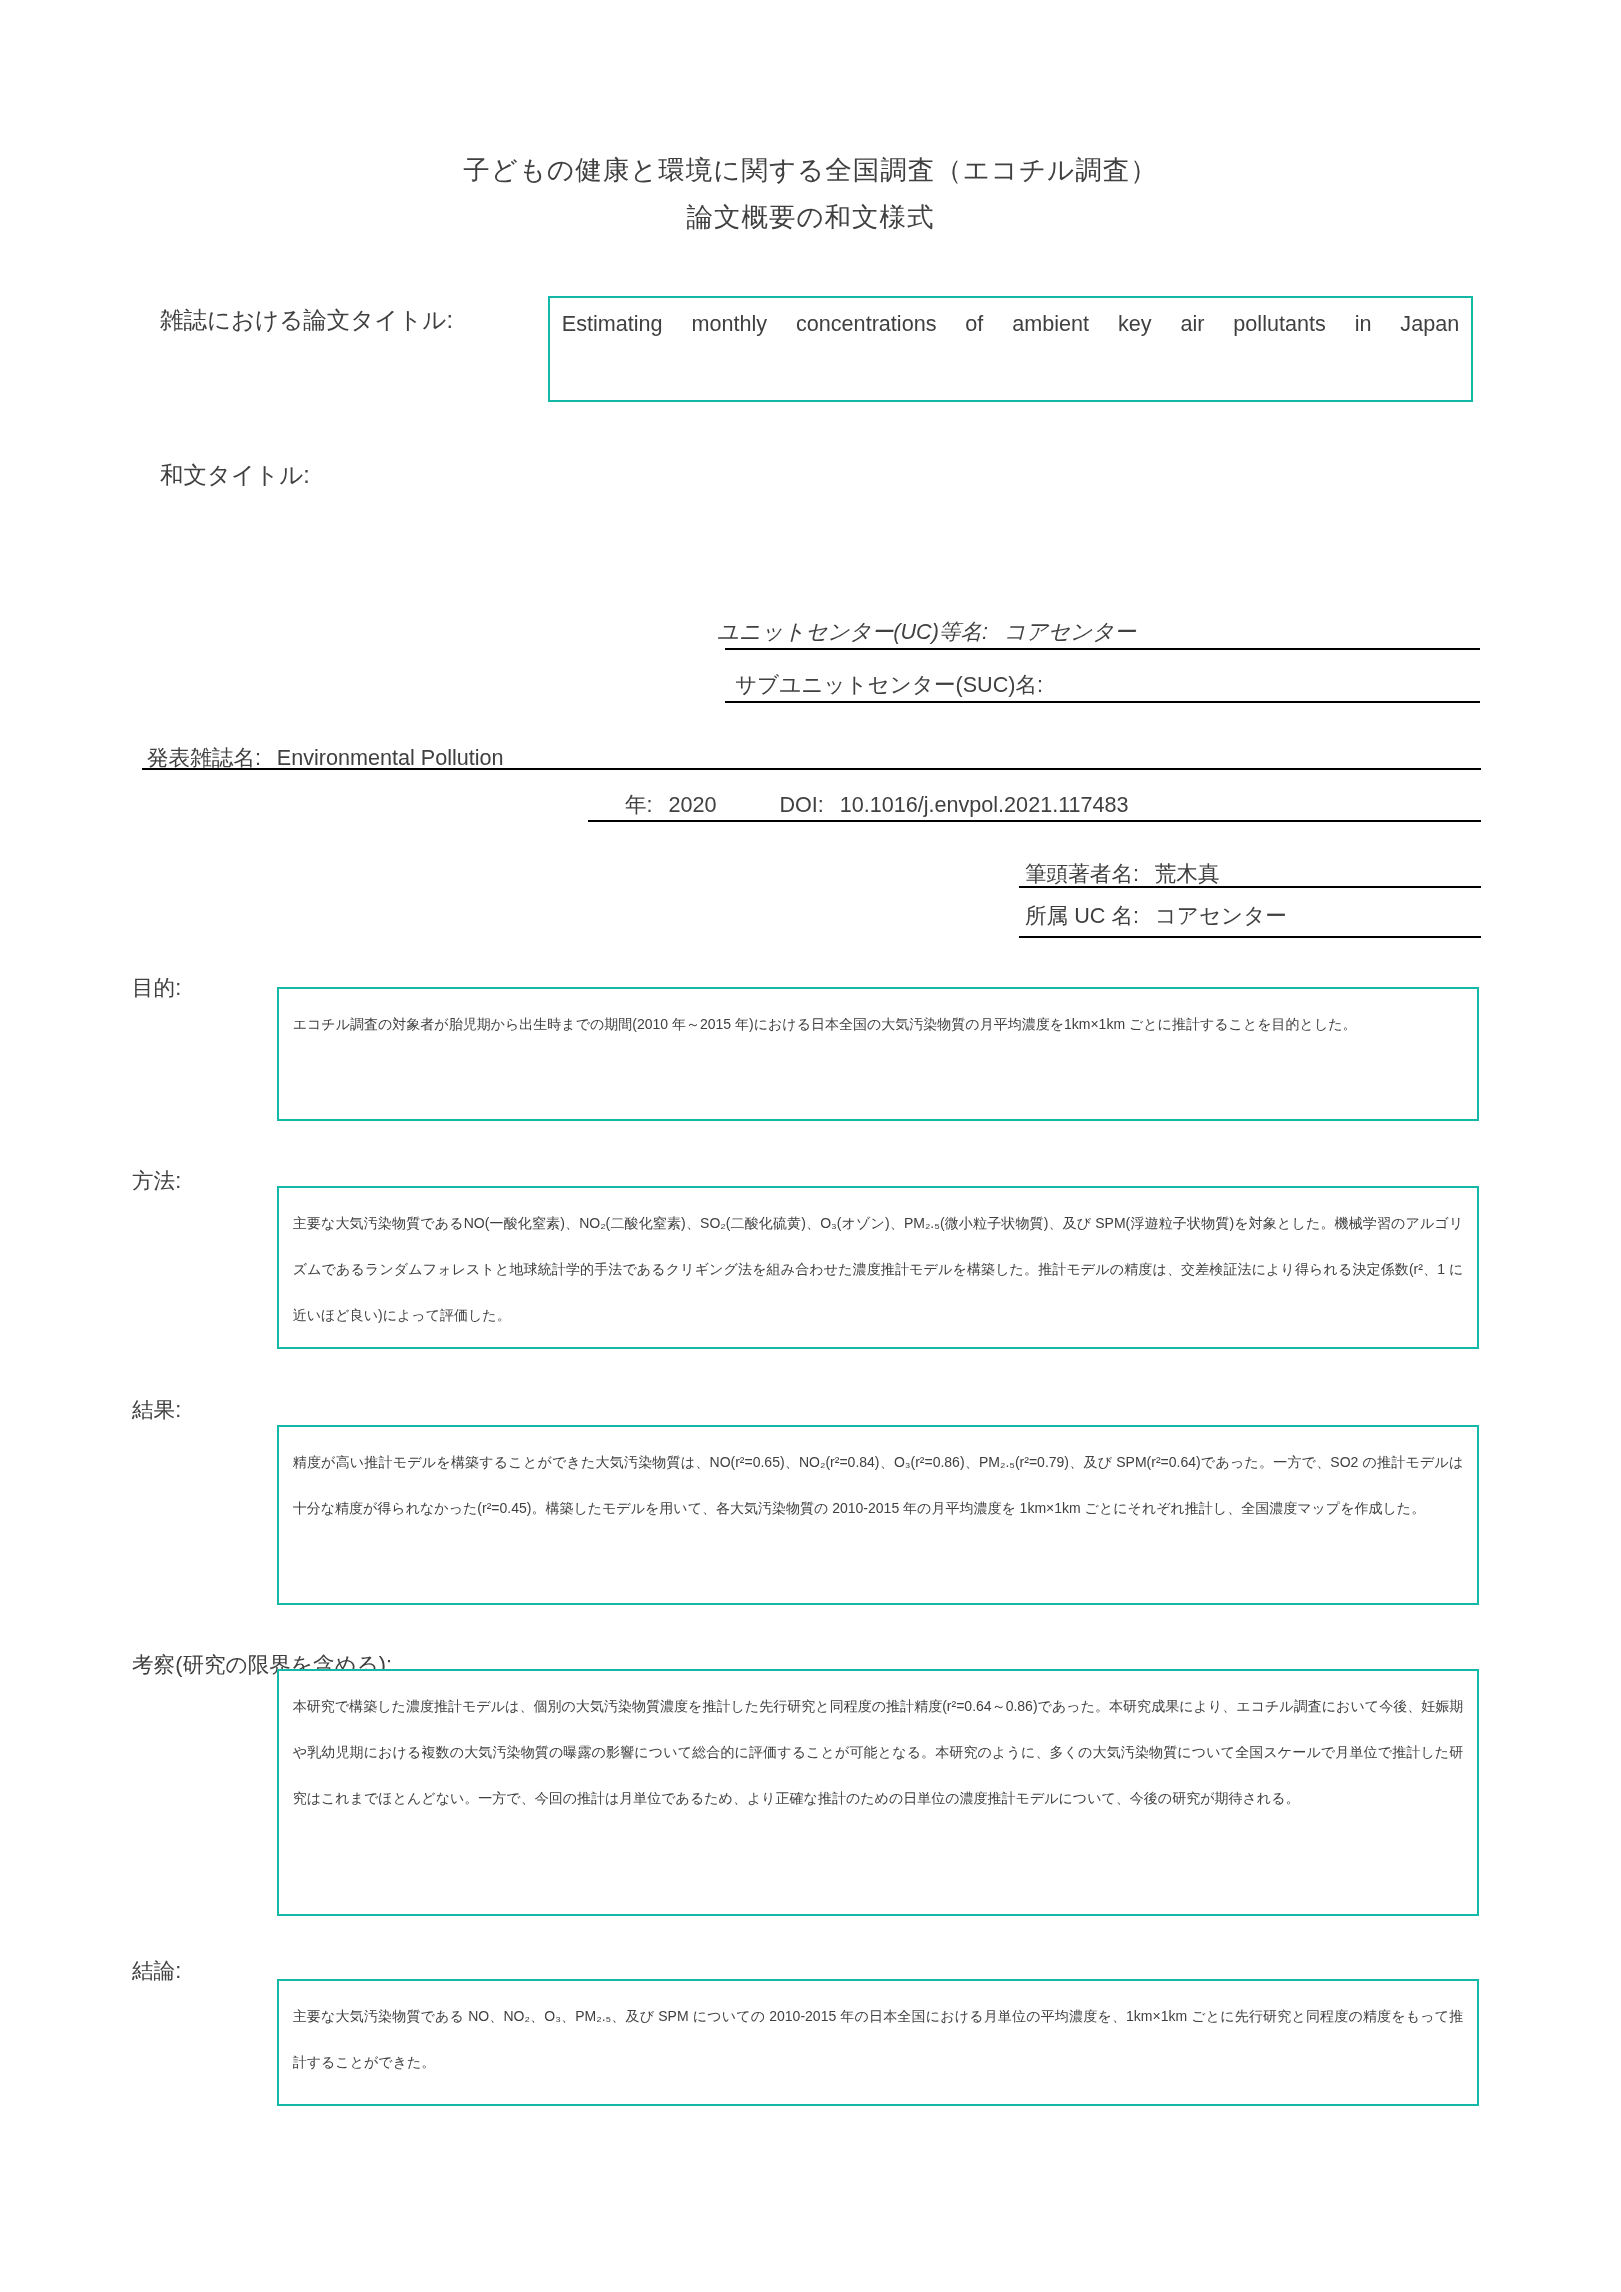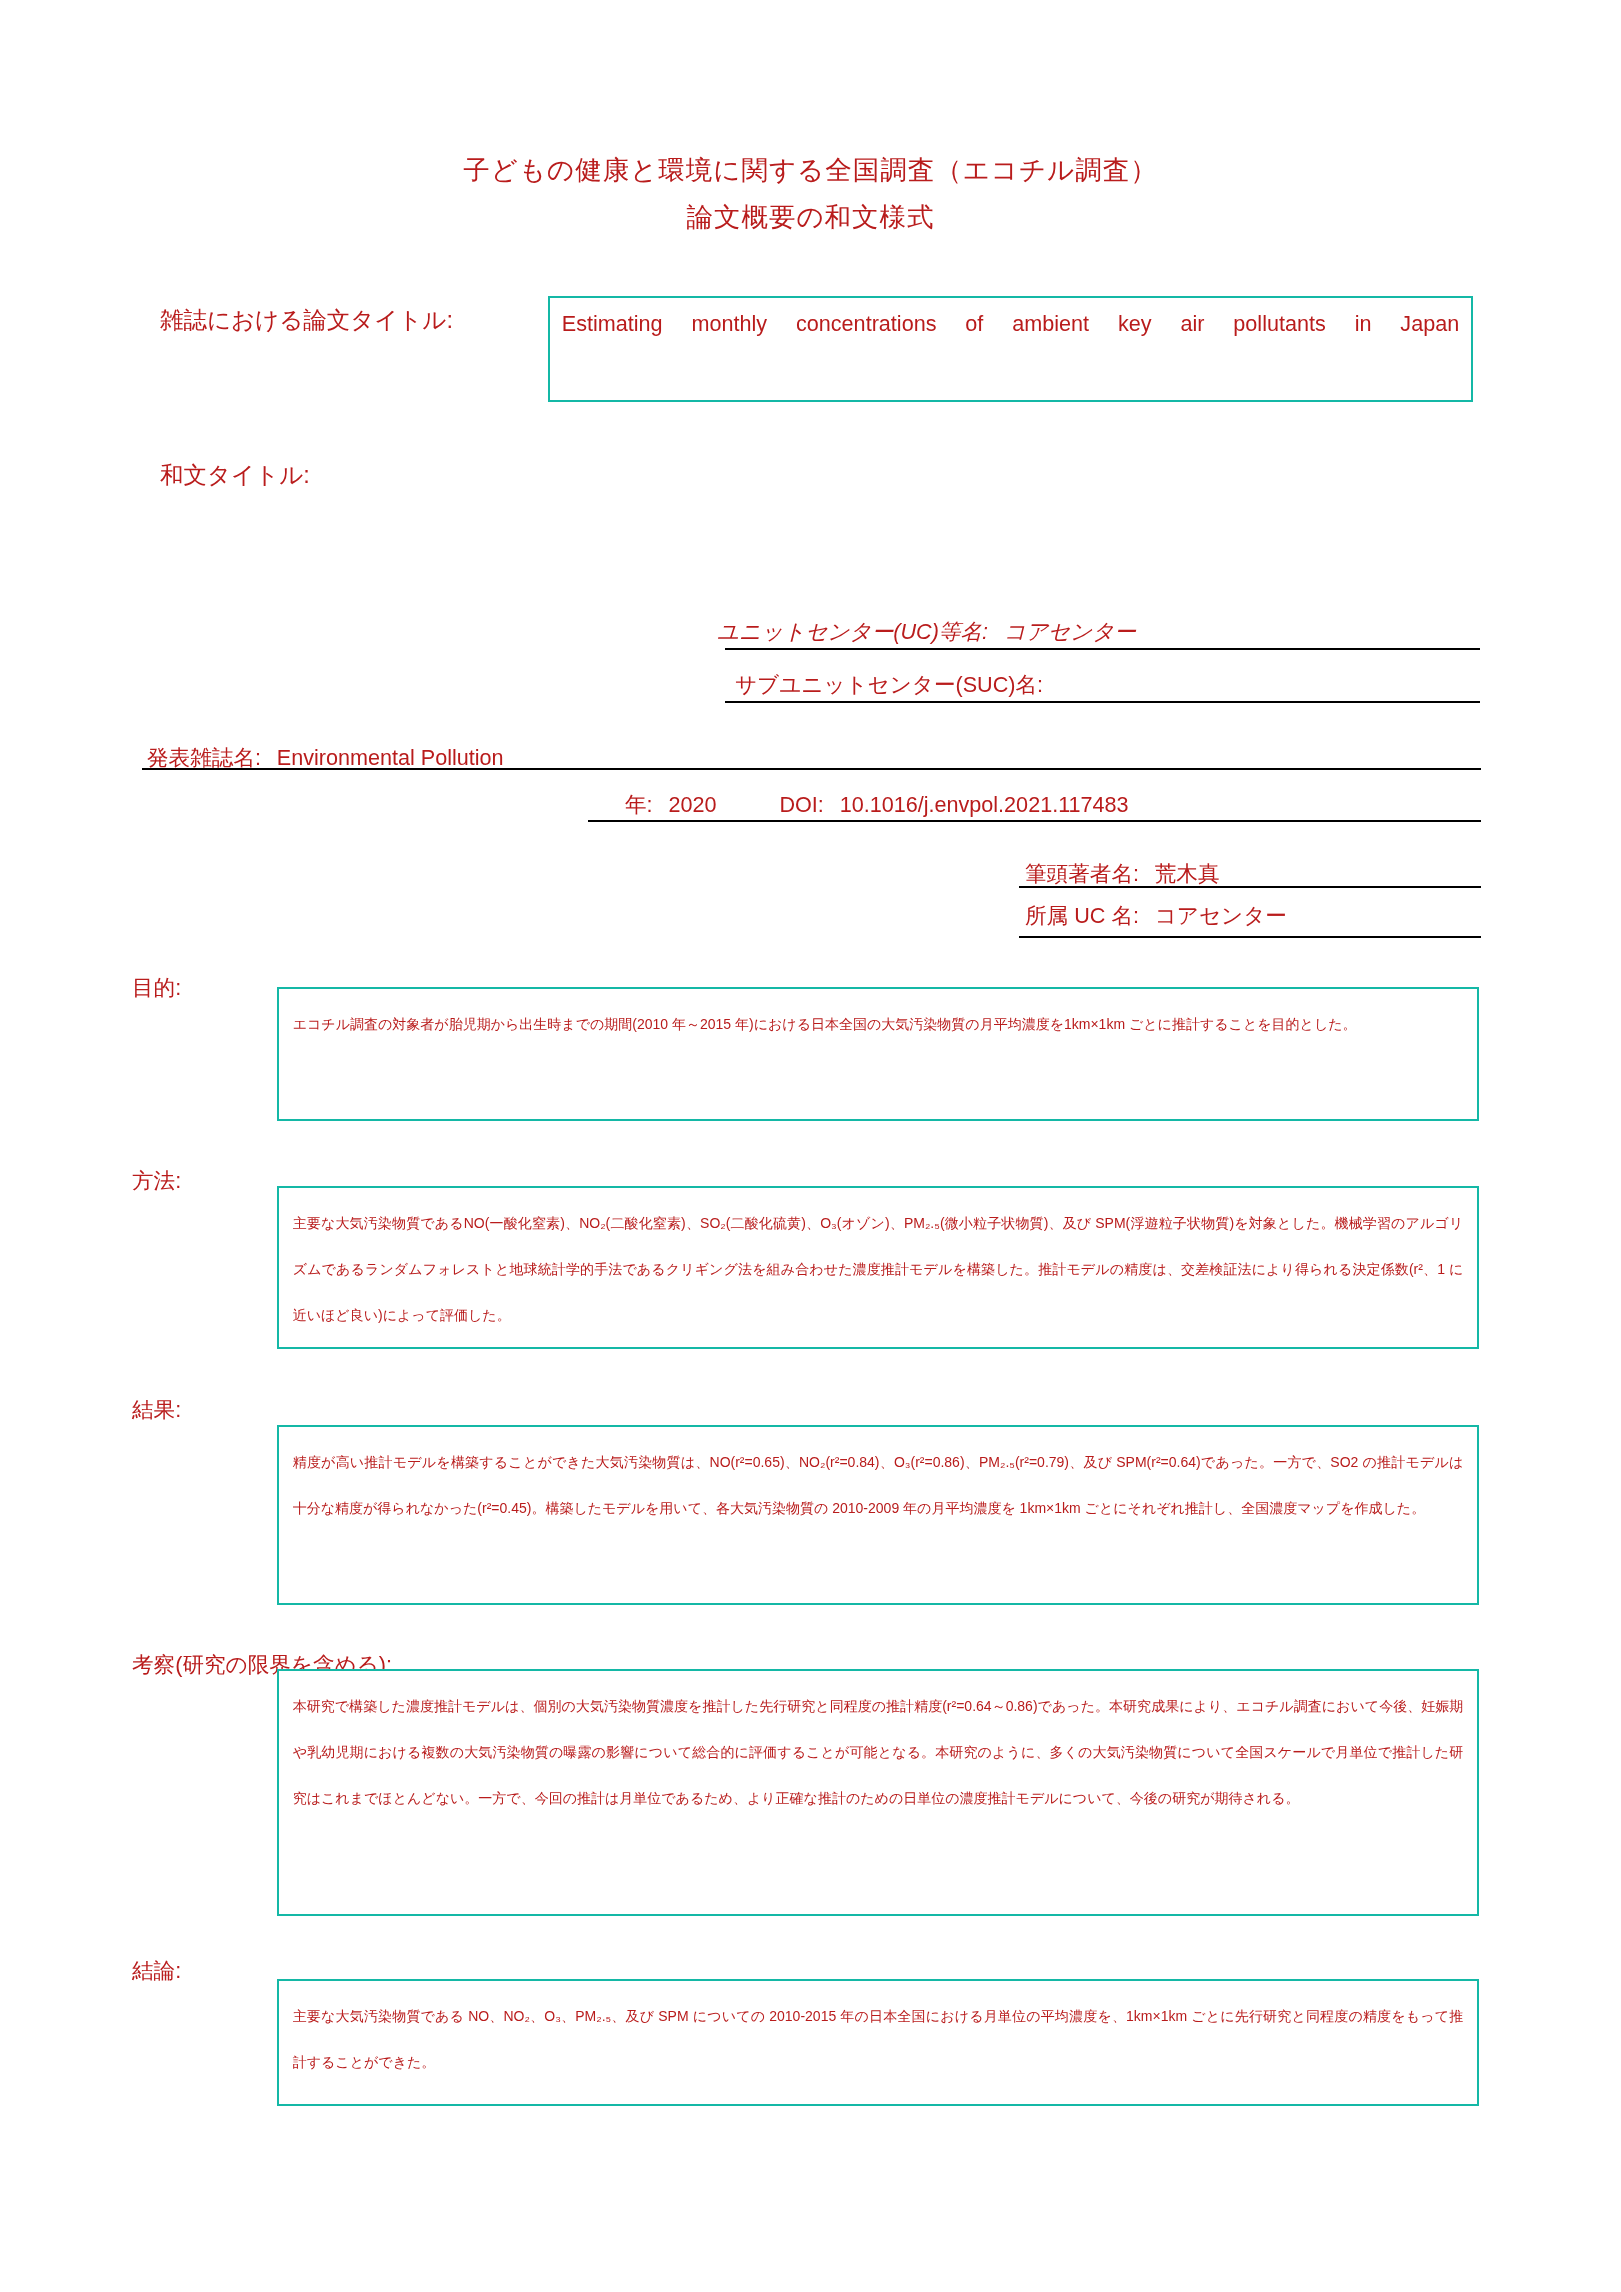--- a/index.html
+++ b/index.html
@@ -5,21 +5,21 @@
   html, body {
     margin: 0;
     padding: 0;
     background: #ffffff;
   }
   .page {
     position: relative;
     width: 1621px;
     height: 2293px;
     background: #ffffff;
-    color: #b91c1c;
+    color: #404040;
     font-family: "Liberation Sans", "DejaVu Sans", sans-serif;
     overflow: hidden;
   }
   .abs { position: absolute; }
 
   .doc-title {
     left: 0; top: 147px; width: 100%;
     text-align: center;
     font-size: 26.5px;
     line-height: 47px;
@@ -125,21 +125,21 @@
     <div class="section-box-text">エコチル調査の対象者が胎児期から出生時までの期間(2010 年～2015 年)における日本全国の大気汚染物質の月平均濃度を1km×1km ごとに推計することを目的とした。</div>
   </div>
 
   <div class="abs small-label" style="left:132px; top:1166px;">方法:</div>
   <div class="abs box" style="left:277px; top:1186px; width:1202px; height:163px;">
     <div class="section-box-text">主要な大気汚染物質であるNO(一酸化窒素)、NO₂(二酸化窒素)、SO₂(二酸化硫黄)、O₃(オゾン)、PM₂.₅(微小粒子状物質)、及び SPM(浮遊粒子状物質)を対象とした。機械学習のアルゴリズムであるランダムフォレストと地球統計学的手法であるクリギング法を組み合わせた濃度推計モデルを構築した。推計モデルの精度は、交差検証法により得られる決定係数(r²、1 に近いほど良い)によって評価した。</div>
   </div>
 
   <div class="abs small-label" style="left:132px; top:1395px;">結果:</div>
   <div class="abs box" style="left:277px; top:1425px; width:1202px; height:180px;">
-    <div class="section-box-text">精度が高い推計モデルを構築することができた大気汚染物質は、NO(r²=0.65)、NO₂(r²=0.84)、O₃(r²=0.86)、PM₂.₅(r²=0.79)、及び SPM(r²=0.64)であった。一方で、SO2 の推計モデルは十分な精度が得られなかった(r²=0.45)。構築したモデルを用いて、各大気汚染物質の 2010-2009 年の月平均濃度を 1km×1km ごとにそれぞれ推計し、全国濃度マップを作成した。</div>
+    <div class="section-box-text">精度が高い推計モデルを構築することができた大気汚染物質は、NO(r²=0.65)、NO₂(r²=0.84)、O₃(r²=0.86)、PM₂.₅(r²=0.79)、及び SPM(r²=0.64)であった。一方で、SO2 の推計モデルは十分な精度が得られなかった(r²=0.45)。構築したモデルを用いて、各大気汚染物質の 2010-2015 年の月平均濃度を 1km×1km ごとにそれぞれ推計し、全国濃度マップを作成した。</div>
   </div>
 
   <div class="abs small-label" style="left:132px; top:1650px;">考察(研究の限界を含める):</div>
   <div class="abs box" style="left:277px; top:1669px; width:1202px; height:247px;">
     <div class="section-box-text">本研究で構築した濃度推計モデルは、個別の大気汚染物質濃度を推計した先行研究と同程度の推計精度(r²=0.64～0.86)であった。本研究成果により、エコチル調査において今後、妊娠期や乳幼児期における複数の大気汚染物質の曝露の影響について総合的に評価することが可能となる。本研究のように、多くの大気汚染物質について全国スケールで月単位で推計した研究はこれまでほとんどない。一方で、今回の推計は月単位であるため、より正確な推計のための日単位の濃度推計モデルについて、今後の研究が期待される。</div>
   </div>
 
   <div class="abs small-label" style="left:132px; top:1956px;">結論:</div>
   <div class="abs box" style="left:277px; top:1979px; width:1202px; height:127px;">
     <div class="section-box-text">主要な大気汚染物質である NO、NO₂、O₃、PM₂.₅、及び SPM についての 2010-2015 年の日本全国における月単位の平均濃度を、1km×1km ごとに先行研究と同程度の精度をもって推計することができた。</div>

